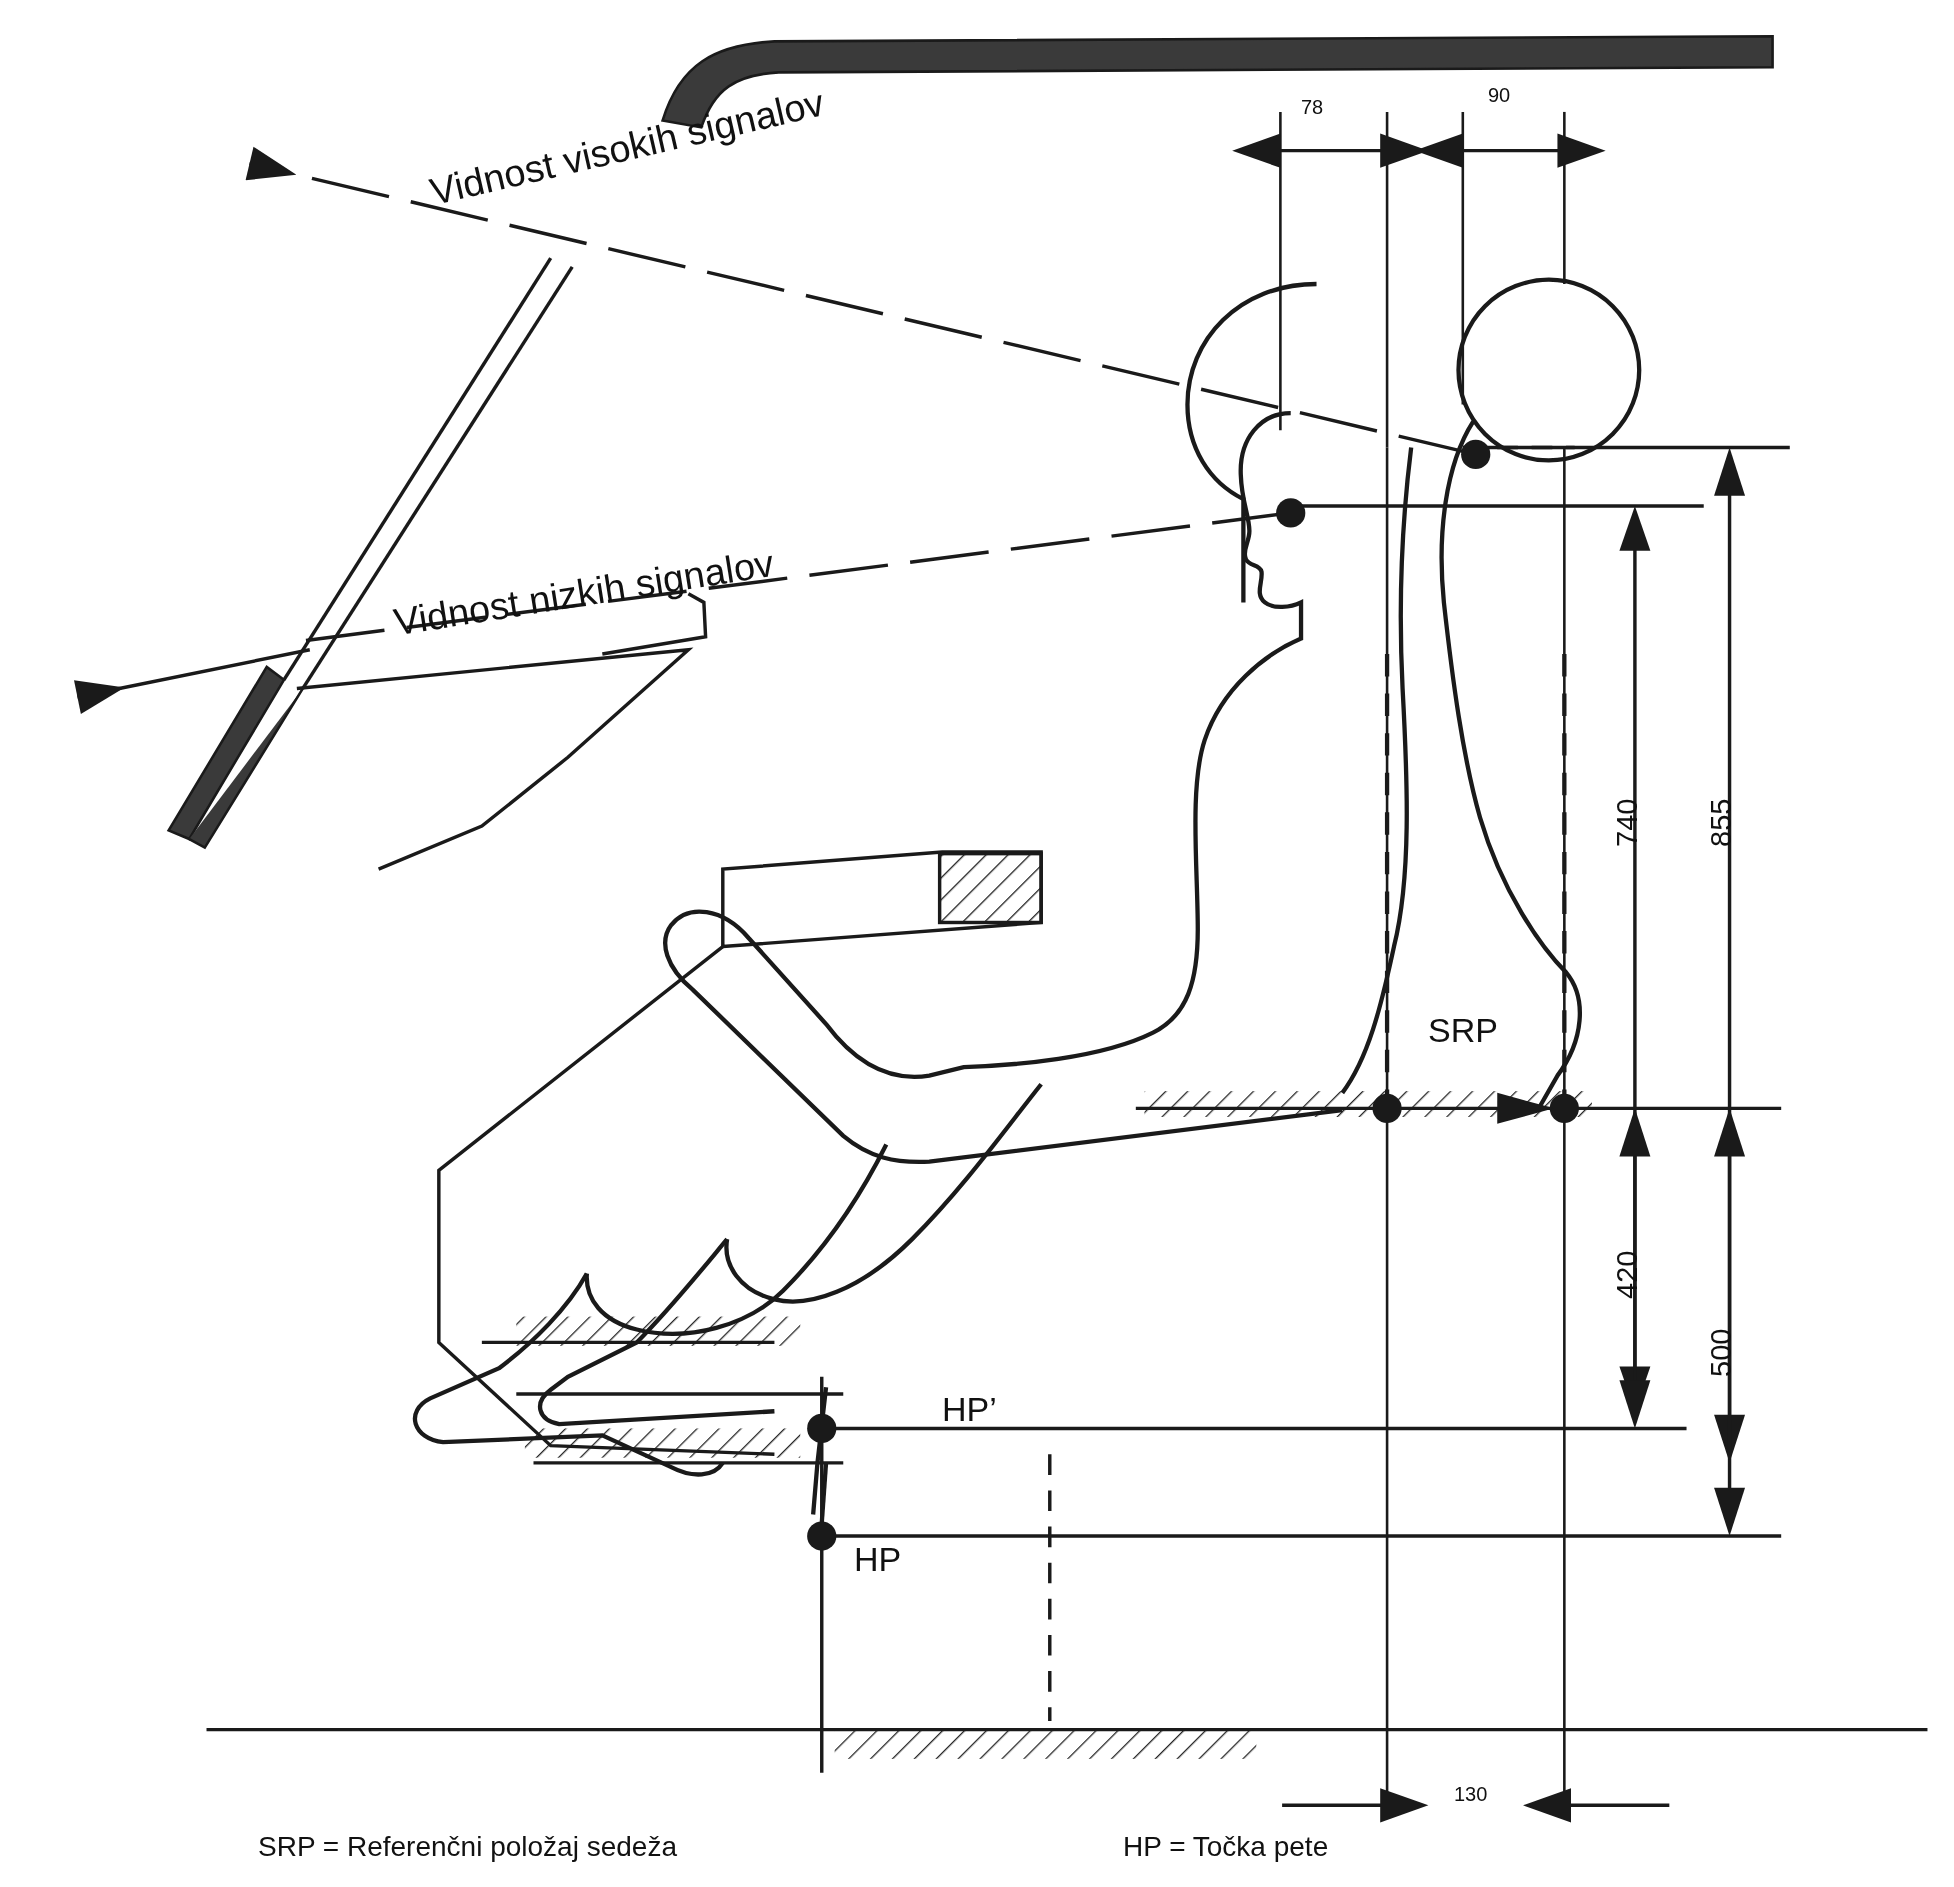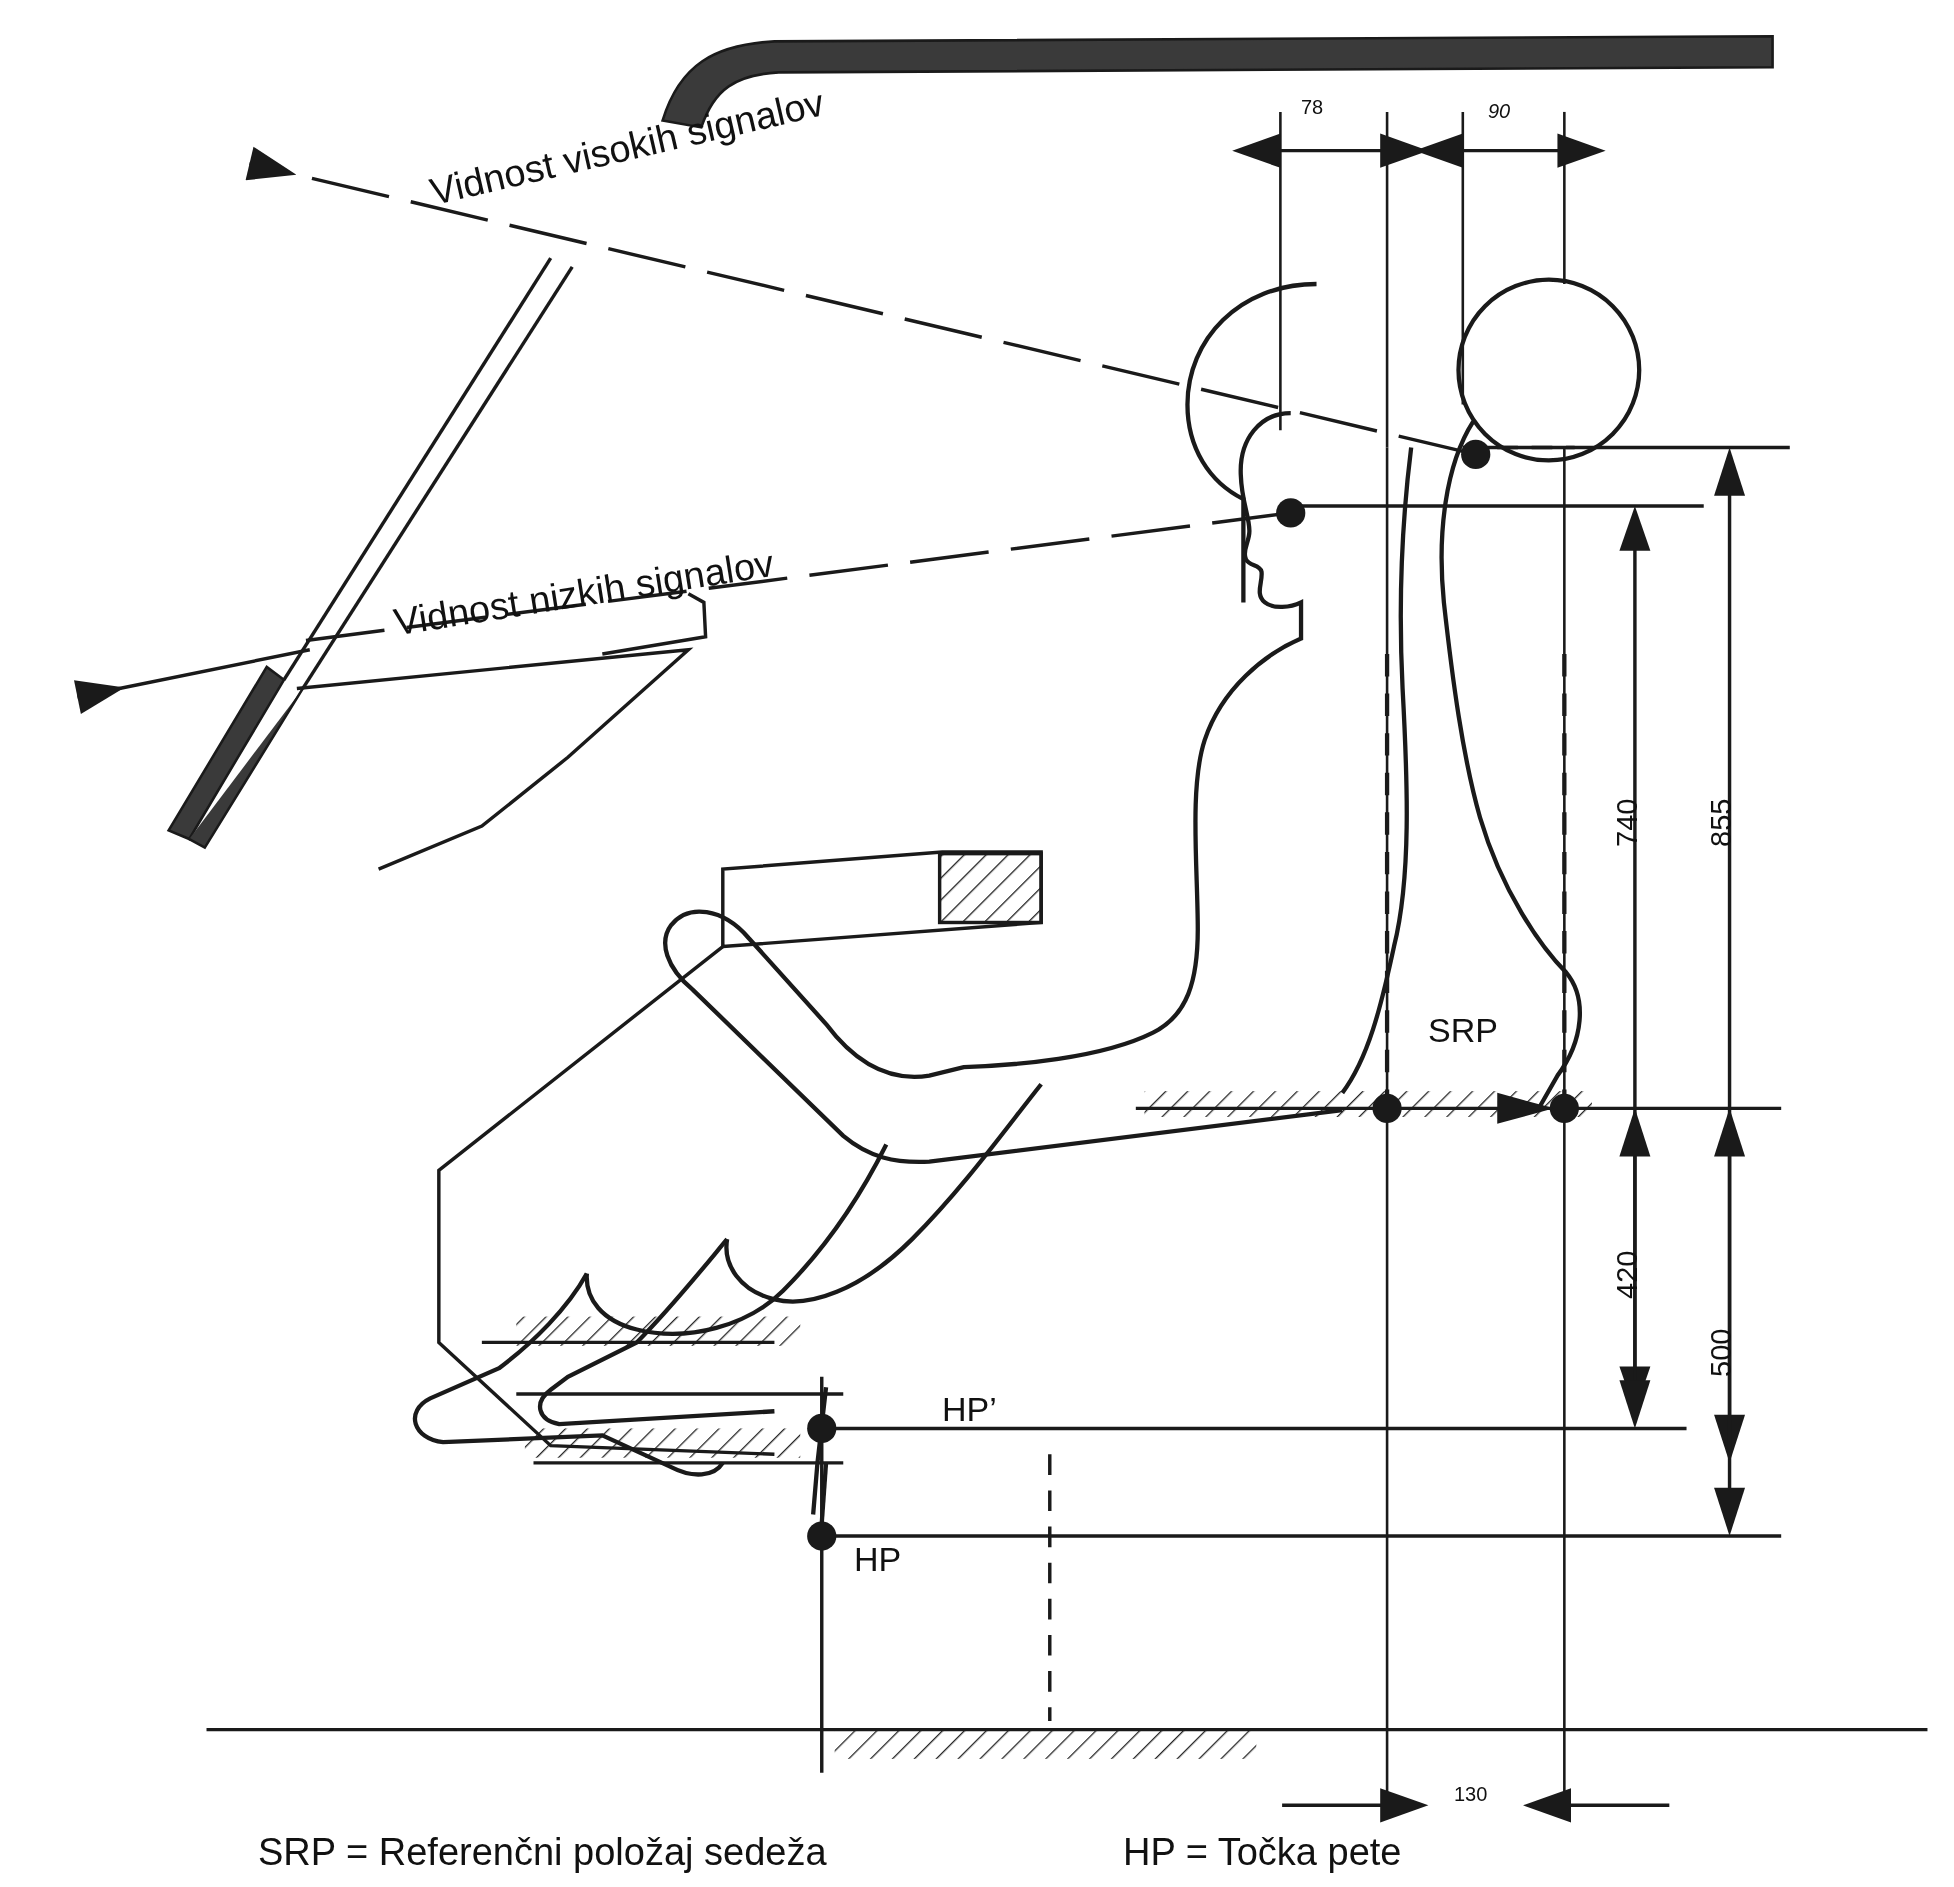--- a/index.html
+++ b/index.html
@@ -39,21 +39,21 @@
     transform: rotate(-90deg);
     transform-origin: left top;
   }
   .point-label {
     font-size: 34px;
   }
   .ray-label {
     font-size: 38px;
   }
   .legend {
-    font-size: 38px;
+    font-size: 28px;
   }
 </style>
 </head>
 <body>
 
 <div id="page">
 
   <svg id="diagram-svg" viewBox="0 0 2272 2194">
 
     <defs>
@@ -218,21 +218,21 @@
     </g>
 
   </svg>
 
   <div class="lbl ray-label" style="left:426px; top:172px; transform: rotate(-13deg); transform-origin: left top;">Vidnost visokih signalov</div>
 
   <div class="lbl ray-label" style="left:391px; top:602px; transform: rotate(-9deg); transform-origin: left top;">Vidnost nizkih signalov</div>
 
   <div class="lbl dim" style="left:1301px; top:96px;">78</div>
 
-  <div class="lbl dim" style="left:1488px; top:100px;font-style:italic;">90</div>
+  <div class="lbl dim" style="left:1488px; top:84px;">90</div>
 
   <div class="lbl dim-rot" style="left:1611px; top:847px;">740</div>
 
   <div class="lbl dim-rot" style="left:1705px; top:847px;">855</div>
 
   <div class="lbl dim-rot" style="left:1611px; top:1299px;">420</div>
 
   <div class="lbl dim-rot" style="left:1705px; top:1377px;">500</div>
 
   <div class="lbl dim" style="left:1454px; top:1783px;">130</div>

